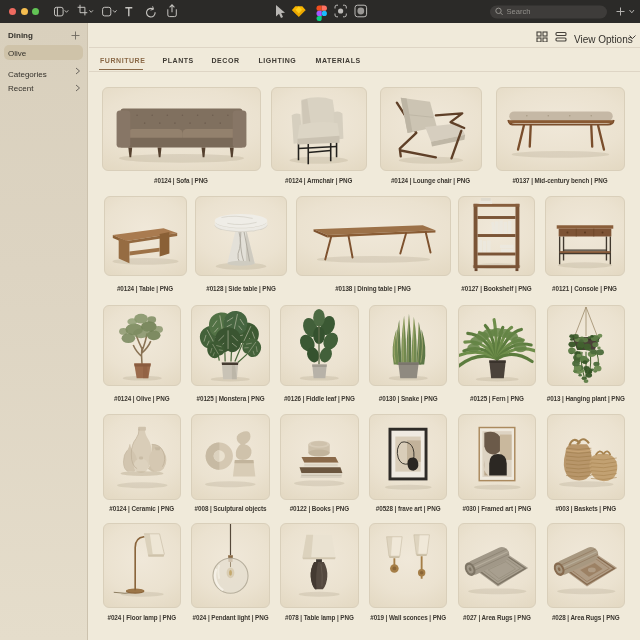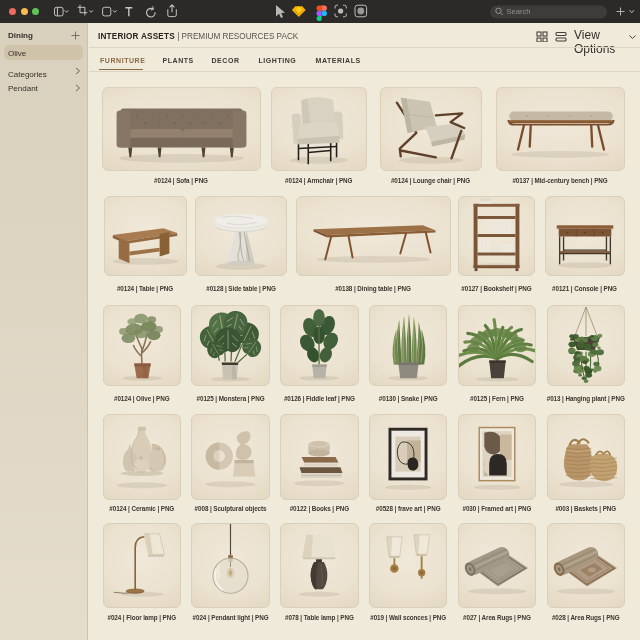--- a/index.html
+++ b/index.html
@@ -68,41 +68,40 @@
   </svg>
 </div>
 <div id="sidebar">
   <div class="sbrow" style="top:7.5px;font-weight:bold;">Dining</div>
   <svg style="position:absolute;left:70.5px;top:8px" width="10" height="9">
       <path d="M4.5 0.5 L4.5 8.5 M0.5 4.5 L8.5 4.5" stroke="#6e6960" stroke-width="0.9"></path>
     </svg>
   <div style="position:absolute;left:4px;top:21.5px;width:79px;height:15.5px;border-radius:5px;background:#cfc3a9;"></div>
   <div class="sbrow" style="top:25.5px;">Olive</div>
   <div class="sbrow" style="top:47px;">Categories</div>
-  <div class="sbrow" style="top:60.5px;">Pendant</div>
+  <div class="sbrow" style="top:60.5px;">Recent</div>
   <svg style="position:absolute;left:74px;top:43.5px" width="8" height="8">
       <path d="M2 1 L5.5 4 L2 7" stroke="#6b665e" stroke-width="1" fill="none"></path>
     </svg>
   <svg style="position:absolute;left:74px;top:61px" width="8" height="8">
       <path d="M2 1 L5.5 4 L2 7" stroke="#6b665e" stroke-width="1" fill="none"></path>
     </svg>
 </div>
 <div id="main">
-  <div style="position:absolute;left:9px;top:9px;font-size:8.2px;color:#57534c;"><b style="color:#27231f;letter-spacing:0.2px;">INTERIOR ASSETS</b> | PREMIUM RESOURCES PACK</div>
   <svg style="position:absolute;left:447px;top:8px" width="12" height="11" fill="none" stroke="#45413b" stroke-width="1.1">
     <rect x="1" y="1" width="4" height="4"></rect>
       <rect x="7" y="1" width="4" height="4"></rect>
     <rect x="1" y="7" width="4" height="4"></rect>
       <rect x="7" y="7" width="4" height="4"></rect>
   </svg>
   <svg style="position:absolute;left:466px;top:8px" width="12" height="11" fill="none" stroke="#45413b" stroke-width="1.1">
     <rect x="1" y="1.5" width="10" height="3" rx="1"></rect>
       <rect x="1" y="7" width="10" height="3" rx="1"></rect>
   </svg>
-  <div style="position:absolute;left:485px;top:5px;font-size:12px;color:#33302b;">View Options</div>
+  <div style="position:absolute;left:485px;top:11px;font-size:10px;color:#33302b;">View Options</div>
   <svg style="position:absolute;left:539px;top:11px" width="9" height="8">
       <path d="M1.5 1.5 L4.5 4.5 L7.5 1.5" stroke="#45413b" stroke-width="1" fill="none"></path>
     </svg>
   <div class="hline" style="left:0;top:24px;width:551px;"></div>
   <div class="tab" style="left:11px;color:#8a6947;">FURNITURE</div>
   <div class="tab" style="left:73.5px;">PLANTS</div>
   <div class="tab" style="left:122.5px;">DECOR</div>
   <div class="tab" style="left:169.5px;">LIGHTING</div>
   <div class="tab" style="left:226.5px;">MATERIALS</div>
   <div style="position:absolute;left:10px;top:45.5px;width:44px;height:1.6px;background:#8a6947;"></div>

